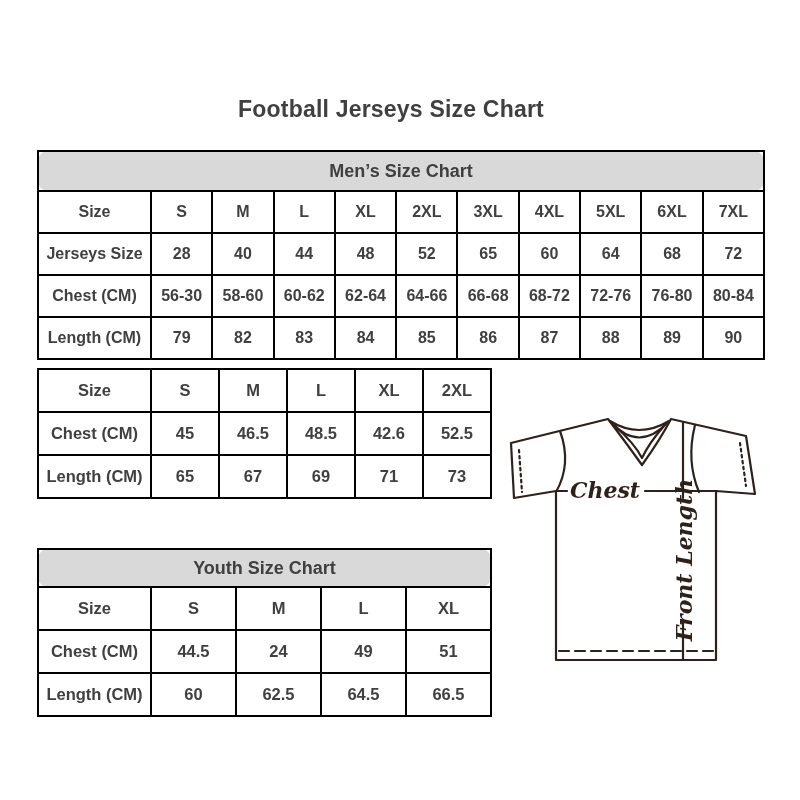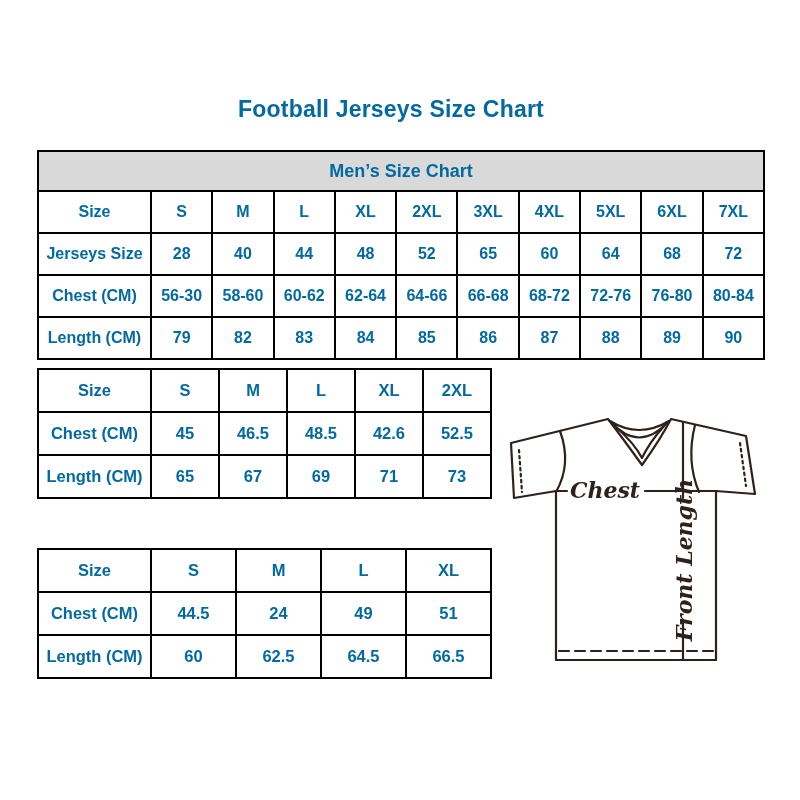--- a/index.html
+++ b/index.html
@@ -1,23 +1,23 @@
 <!DOCTYPE html>
 <html><head>
 <meta charset="utf-8">
 <style>
   html,body{margin:0;padding:0;background:#ffffff;}
   .canvas{position:relative;width:800px;height:800px;background:#ffffff;overflow:hidden;
-          font-family:"Liberation Sans",sans-serif;color:#0369a1;}
+          font-family:"Liberation Sans",sans-serif;color:#404040;}
   .page-title{position:absolute;top:96px;left:0;width:782px;text-align:center;
               font-size:23px;font-weight:bold;letter-spacing:.2px;}
   table{border-collapse:collapse;table-layout:fixed;position:absolute;background:#fff;}
   td{border:2px solid #000;text-align:center;vertical-align:middle;font-weight:bold;
      padding:0;overflow:hidden;}
-  td.title-cell{background:#d9d9d9;font-size:18px;}
+  td.title-cell{background:#d9d9d9;font-size:18px;border-radius:10px;}
   .men{left:37px;top:150px;width:728px;font-size:16px;}
   .men td{height:40px;}
   .men td.title-cell{height:38px;}
   .women{left:37px;top:368px;width:455px;font-size:16.5px;}
   .women td{height:41px;}
   .women td.title-cell{height:36px;}
   .youth{left:37px;top:548px;width:455px;font-size:16.5px;}
   .youth td{height:41px;}
   .youth td.title-cell{height:36px;}
   .jersey{position:absolute;left:503px;top:406px;width:274px;height:262px;}
@@ -144,20 +144,23 @@
   <table class="youth">
       <colgroup>
         <col style="width: 113px;">
         <col>
         <col>
         <col>
         <col>
       </colgroup>
       <tbody>
         <tr>
+          <td colspan="5" class="title-cell">Youth Size Chart</td>
+        </tr>
+        <tr>
           <td>Size</td>
           <td>S</td>
           <td>M</td>
           <td>L</td>
           <td>XL</td>
         </tr>
         <tr>
           <td>Chest (CM)</td>
           <td>44.5</td>
           <td>24</td>

